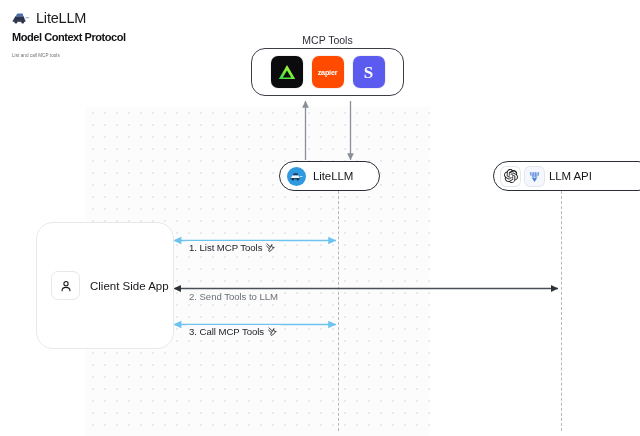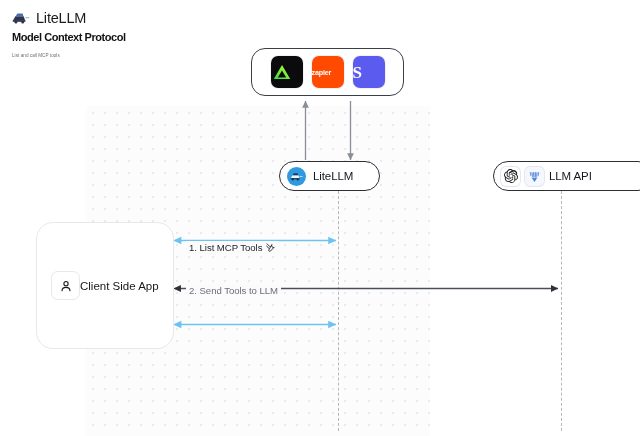--- a/index.html
+++ b/index.html
@@ -71,21 +71,21 @@
 
   
   #mcp-tools-group{
     left:251px;top:48px;width:153px;height:48px;
     border-radius:14px;
     border:1.15px solid #3a3f46;
     justify-content:center;gap:9px;
   }
   .tool-icon{
     width:32px;height:32px;border-radius:7px;
-    display:flex;align-items:center;
+    display:flex;align-items:center;justify-content:center;
     position:relative;overflow:hidden;
     box-shadow:0 0 0 1px rgba(0,0,0,0.05);
   }
   #tool-icon-triangle{background:#0b0b0d;}
   #tool-icon-zapier{background:#ff4a00;}
   #tool-icon-slack{background:#5b5bf0;}
   .zapier-text{
     color:#ffffff;font-size:7.2px;font-weight:bold;
     letter-spacing:-0.2px;
   }
@@ -123,21 +123,21 @@
     box-shadow:0 0 0 0.9px #e3e5e9;
   }
   #badge-anthropic{background:#f4f7fe;}
 
   
   #node-client{
     left:36px;top:222px;width:138px;height:127px;
     border-radius:17px;
     border:1.1px solid #e6e8ec;
     background:#ffffff;
-    padding-left:14px;gap:0;
+    padding-left:14px;gap:10px;
   }
   .client-badge{
     width:27px;height:27px;border-radius:7px;
     border:1px solid #e6e8ec;background:#ffffff;
     display:flex;align-items:center;justify-content:center;
     flex:0 0 auto;
   }
   #client-label{font-size:11.5px;color:#16181c;}
 
   
@@ -159,21 +159,21 @@
     position:absolute;
     font-size:9.6px;
     background:#fbfbfc;
     padding:1px 3px;
     white-space:nowrap;
     display:flex;align-items:center;gap:3px;
     letter-spacing:-0.05px;
     margin-top:12px;
   }
   #edge-label-1{left:186px;top:229px;color:#22252a;}
-  #edge-label-2{left:186px;top:272px;color:#6c7076;}
+  #edge-label-2{left:186px;top:278px;color:#6c7076;}
   #edge-label-3{left:186px;top:313px;color:#22252a;}
   .tool-glyph{
     display:inline-flex;align-items:center;justify-content:center;
     width:11px;height:11px;
   }
 </style>
 </head>
 <body>
 
 <div class="page">
@@ -229,20 +229,21 @@
     <line x1="305.5" y1="160" x2="305.5" y2="101" stroke="#8a8f97" stroke-width="1.3" marker-end="url(#ah-gray-up)"></line>
     <line x1="350.5" y1="101" x2="350.5" y2="160" stroke="#8a8f97" stroke-width="1.3" marker-end="url(#ah-gray-dn)"></line>
 
     <line x1="175" y1="240.5" x2="336" y2="240.5" stroke="#6cc3f0" stroke-width="1.45" marker-start="url(#ah-blue-l)" marker-end="url(#ah-blue)"></line>
 
     <line x1="175" y1="288.5" x2="558" y2="288.5" stroke="#4a4f57" stroke-width="1.35" marker-start="url(#ah-dark-l)" marker-end="url(#ah-dark)"></line>
 
     <line x1="175" y1="324.5" x2="336" y2="324.5" stroke="#6cc3f0" stroke-width="1.45" marker-start="url(#ah-blue-l)" marker-end="url(#ah-blue)"></line>
   </svg>
 
+  <div class="mcp-tools-label">MCP Tools</div>
   <div class="node" id="mcp-tools-group">
 
     <div class="tool-icon" id="tool-icon-triangle">
       <svg width="22" height="20" viewBox="0 0 22 20">
         <defs>
           <linearGradient id="gtri" x1="0" y1="1" x2="1" y2="0">
             <stop offset="0%" stop-color="#35d64a"></stop>
             <stop offset="55%" stop-color="#7ef03a"></stop>
             <stop offset="100%" stop-color="#e9f542"></stop>
           </linearGradient>
@@ -315,14 +316,24 @@
         <path d="M4.5 4 L10.6 10.1"></path>
         <path d="M3.4 8.8 L8.2 13.6"></path>
       </svg>
     </span>
   </div>
 
   <div class="edge-label" id="edge-label-2">
     <span>2. Send Tools to LLM</span>
   </div>
 
+  <div class="edge-label" id="edge-label-3">
+    <span>3. Call MCP Tools</span>
+    <span class="tool-glyph">
+      <svg width="11" height="11" viewBox="0 0 24 24" fill="none" stroke="#22252a" stroke-width="2" stroke-linecap="round" stroke-linejoin="round">
+        <path d="M14.7 6.3a4 4 0 0 0 5.3 5.3l-8.1 8.1a2.3 2.3 0 0 1-3.3-3.3Z"></path>
+        <path d="M4.5 4 L10.6 10.1"></path>
+        <path d="M3.4 8.8 L8.2 13.6"></path>
+      </svg>
+    </span>
+  </div>
 
 </div>
 
 </body></html>

